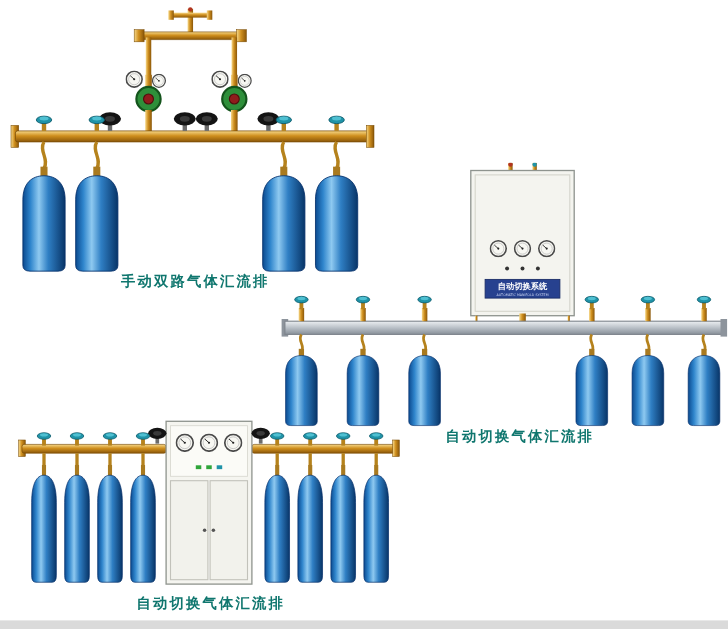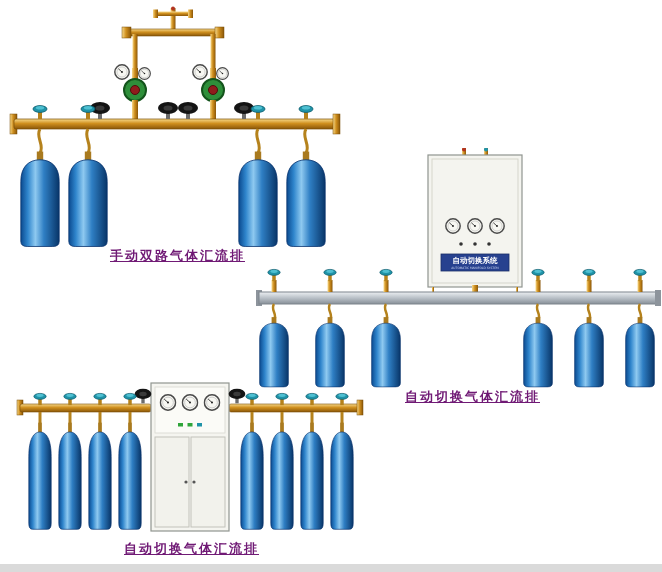--- a/index.html
+++ b/index.html
@@ -5,24 +5,23 @@
   * { margin:0; padding:0; box-sizing:border-box; }
   html,body { background:#ffffff; font-family:"Liberation Sans", sans-serif; }
   #stage {
     position:relative; width:662px; height:572px;
     background:#ffffff; overflow:hidden;
   }
   .scene { position:absolute; }
   .caption {
     position:absolute;
     font-size:13px; font-weight:bold;
-    color:#701a75; letter-spacing:2px;
+    color:#0f766e; letter-spacing:2px;
     white-space:nowrap;
     font-family:"DejaVu Sans","Liberation Sans",sans-serif;
-    text-decoration:underline;
   }
   .footer-strip {
     position:absolute; left:0; top:564px; width:662px; height:8px;
     background:#dadada;
   }
   svg text { font-family:"DejaVu Sans","Liberation Sans",sans-serif; }
   .defs-holder { position:absolute; width:0; height:0; overflow:hidden; }
 </style>
 </head>
 <body>

